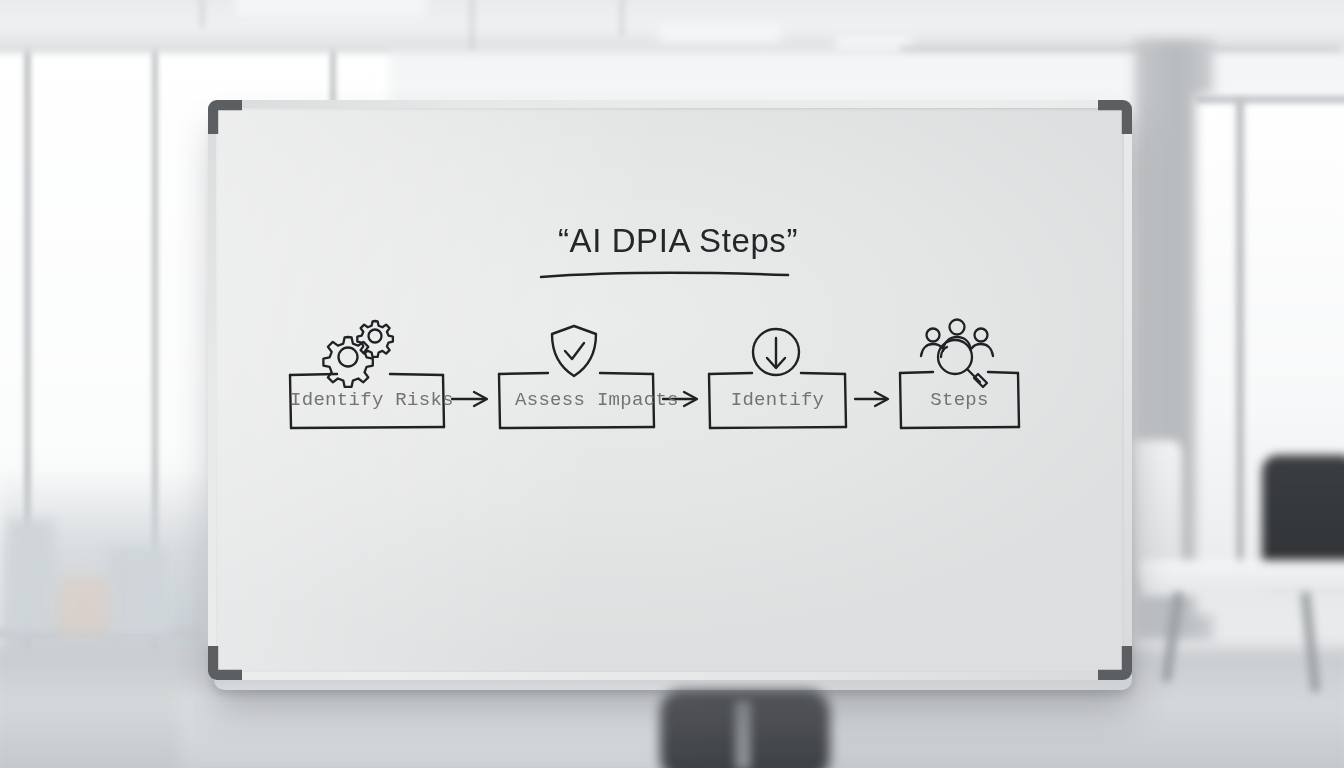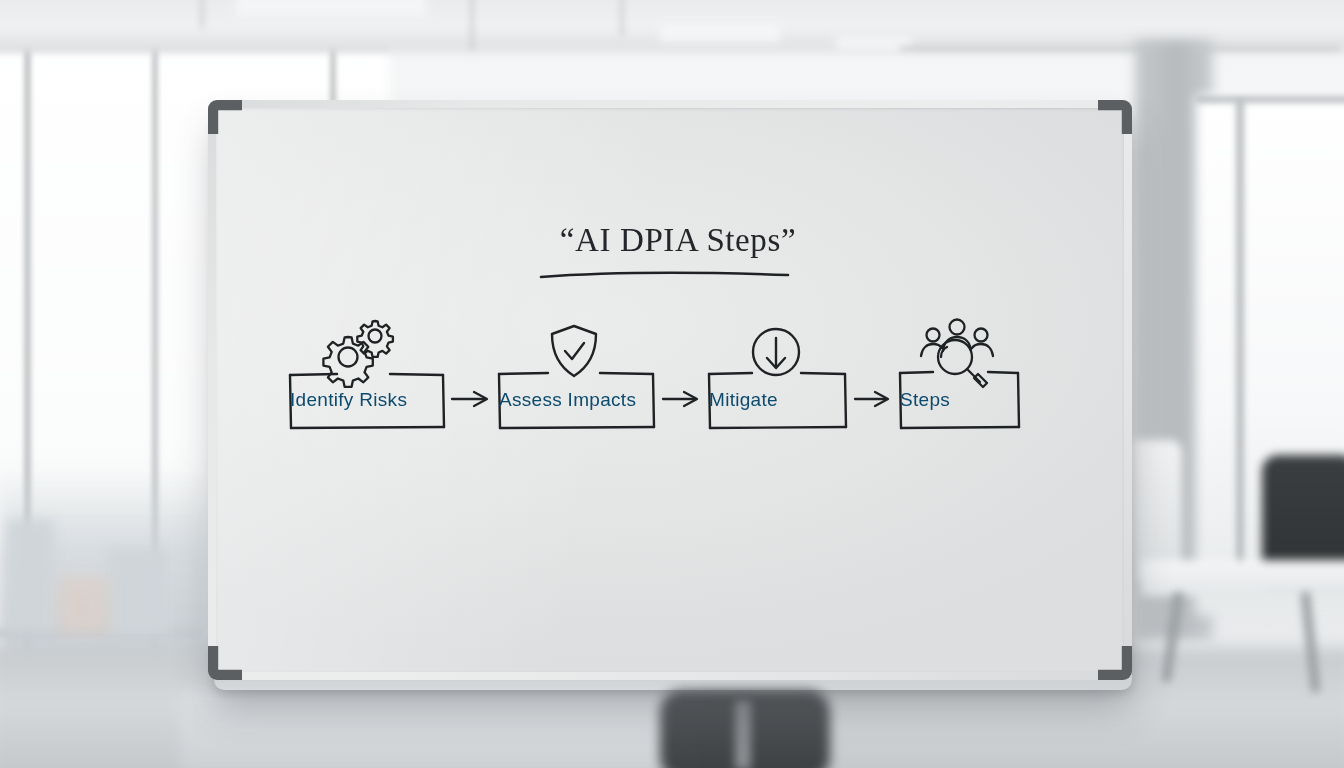--- a/index.html
+++ b/index.html
@@ -223,32 +223,33 @@
     left: 0; top: 0;
     width: 1344px;
     height: 768px;
     pointer-events: none;
   }
   .hand-title {
     position: absolute;
     left: 0; right: 0;
     top: 222px;
     text-align: center;
-    font-family: Liberation Serif, serif;
+    font-family: Liberation Sans, sans-serif;
     font-size: 33px;
     letter-spacing: .6px;
     color: #24272a;
     white-space: nowrap;
     padding-left: 12px;
   }
   .node-label {
     position: absolute;
-    font-family: Liberation Sans, sans-serif;
+    text-align: center;
+    font-family: Liberation Mono, monospace;
     font-size: 19px;
-    color: #0c4a6e;
+    color: #737373;
     letter-spacing: .3px;
     white-space: nowrap;
   }
 </style>
 </head>
 <body>
 
 <div id="scene">
 
   <div class="bg-layer">
@@ -383,17 +384,17 @@
         <path d="M967 369 L 980 382"></path>
         <path d="M978 374 L 987 383 L 983 387 L 974 378 Z"></path>
         <path d="M947 347 C 943 349, 941 353, 941 357"></path>
       </g>
     </g>
   </svg>
 
   <div class="hand-title">“AI DPIA Steps”</div>
 
   <div class="node-label" style="left:290px; top:389px; width:154px;">Identify Risks</div>
-  <div class="node-label" style="left:499px; top:389px; width:155px;">Assess Impacts</div>
-  <div class="node-label" style="left:709px; top:389px; width:137px;">Mitigate</div>
+  <div class="node-label" style="left:515px; top:389px; width:155px;">Assess Impacts</div>
+  <div class="node-label" style="left:709px; top:389px; width:137px;">Identify</div>
   <div class="node-label" style="left:900px; top:389px; width:119px;">Steps</div>
 
 </div>
 
 </body></html>

